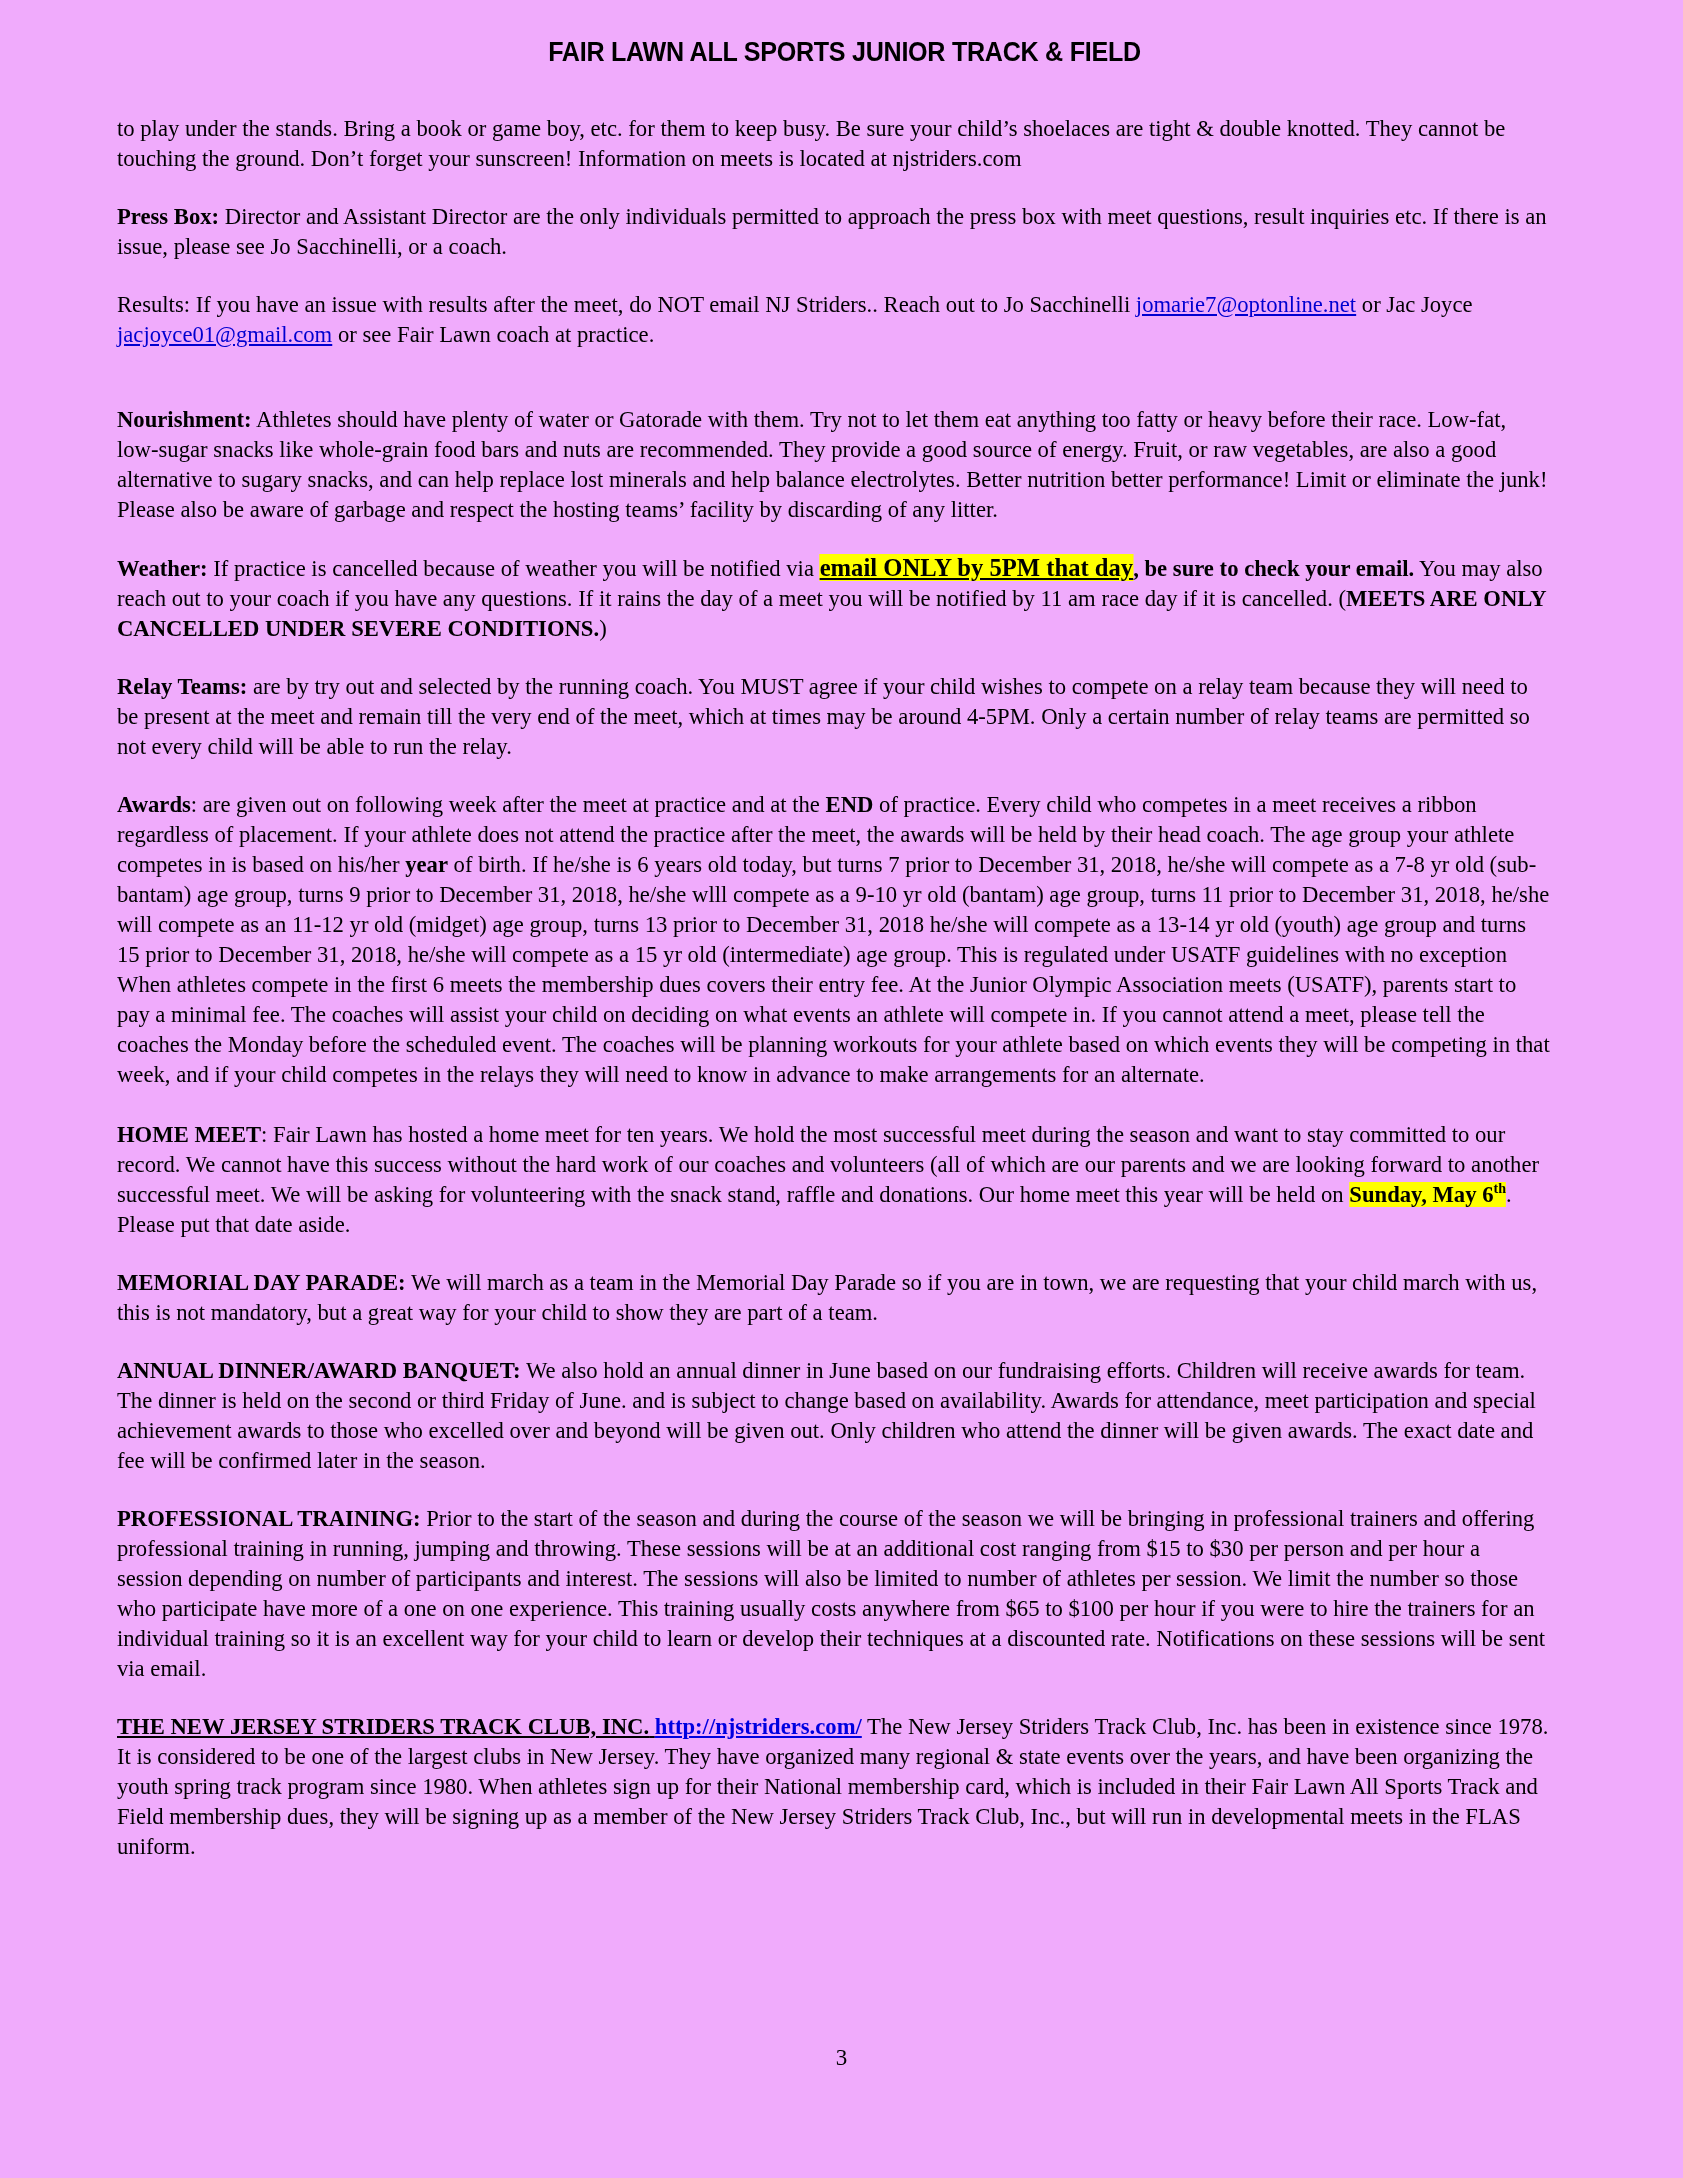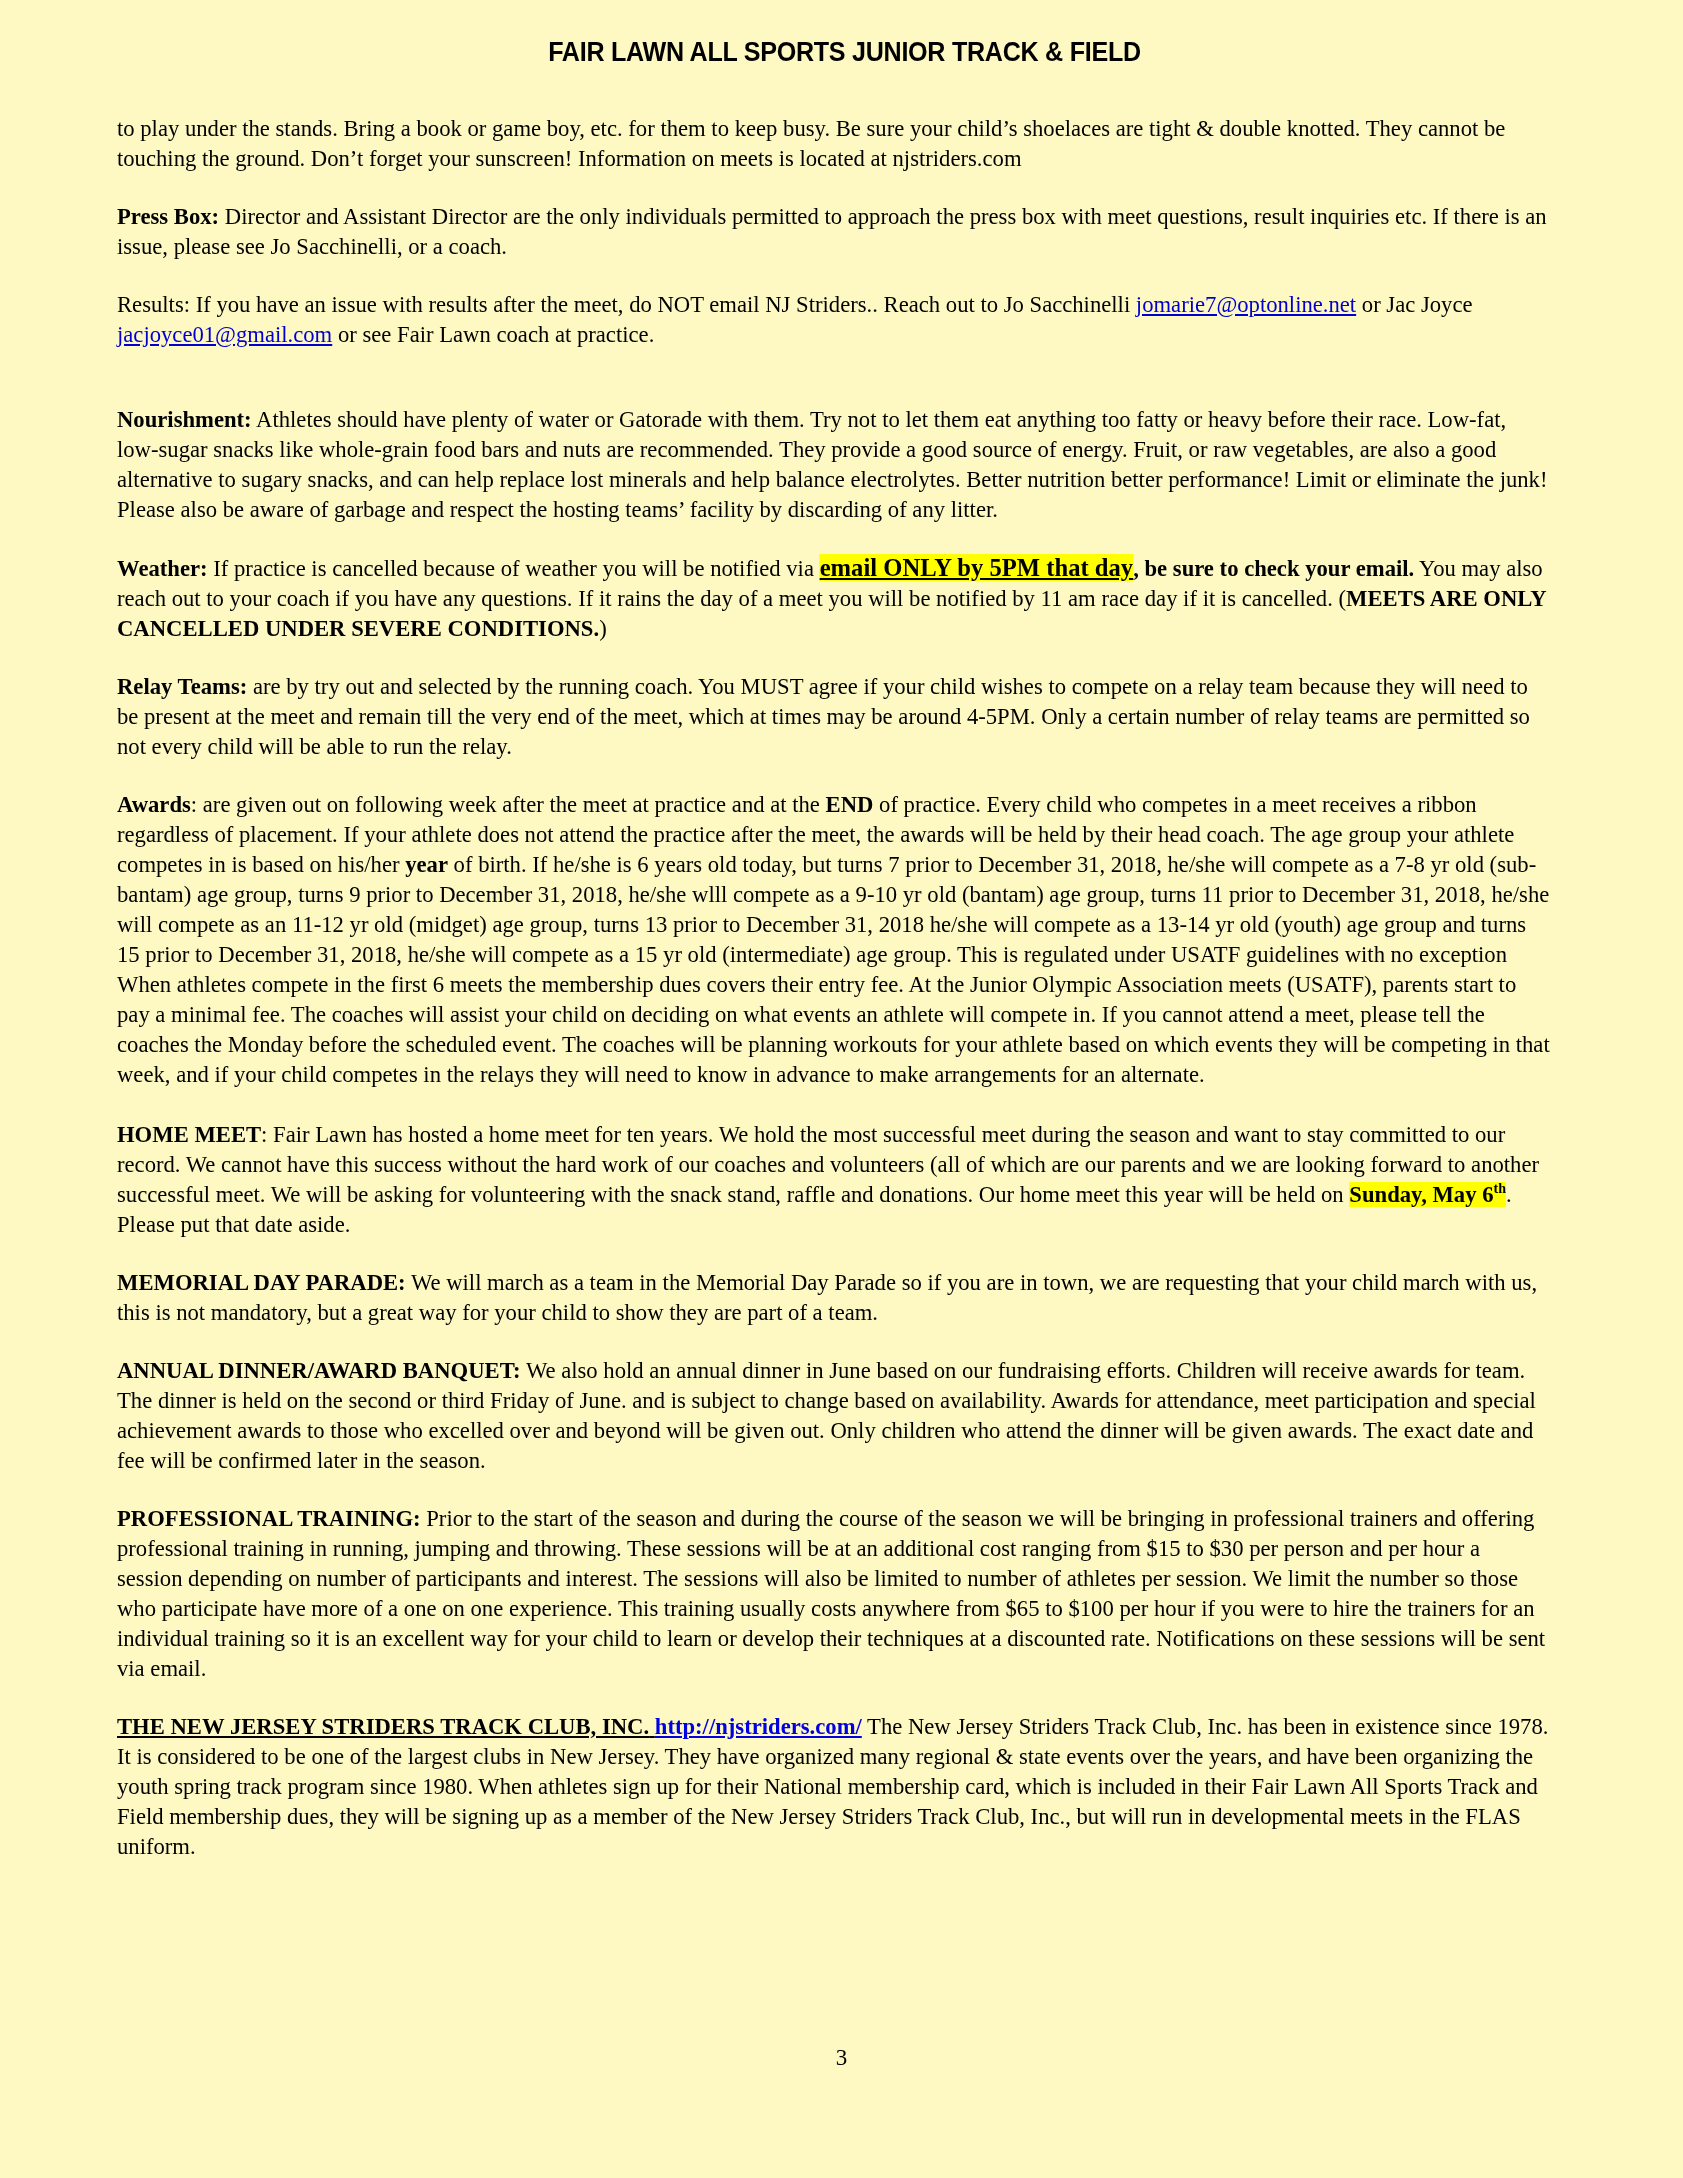--- a/index.html
+++ b/index.html
@@ -3,21 +3,21 @@
 <meta charset="utf-8">
 <style>
   html, body {
     margin: 0;
     padding: 0;
     background: #ffffff;
   }
   .page {
     width: 1683px;
     height: 2178px;
-    background: #fef9c3;
+    background: #f0abfc;
     position: relative;
     box-sizing: border-box;
     padding: 26px 111px 0 117px;
     font-family: "Liberation Serif", "DejaVu Serif", serif;
     color: #000000;
   }
   .doc-title {
     text-align: center;
     font-family: "Liberation Sans", "DejaVu Sans", sans-serif;
     font-weight: bold;

